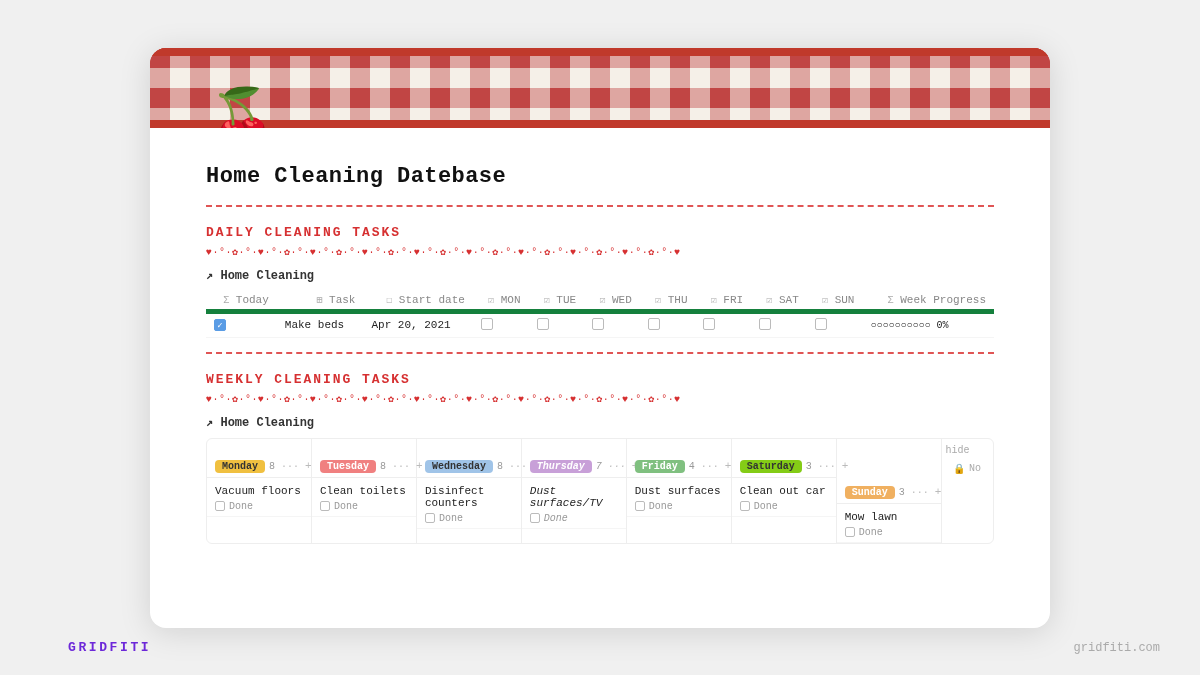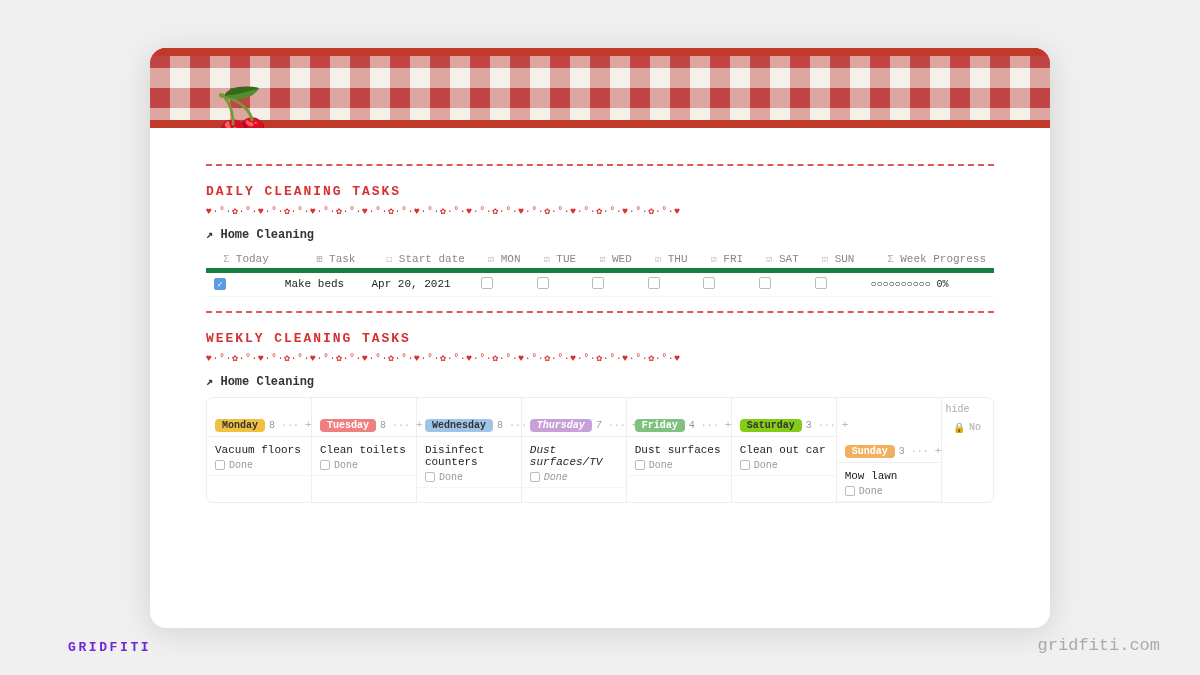--- a/index.html
+++ b/index.html
@@ -241,21 +241,21 @@
       color: #6d28d9;
       font-weight: 600;
       margin-left: 12px;
     }
 
     .branding-right {
       position: absolute;
       bottom: 20px;
       right: 40px;
       font-family: 'Courier New', monospace;
-      font-size: 17px;
+      font-size: 12px;
       color: #aaa;
     }
 
     .week-progress {
       font-size: 10px;
       color: #aaa;
     }
 
     .section-gap { margin-bottom: 14px; }
     .section-gap2 { margin-bottom: 8px; }
@@ -284,20 +284,21 @@
 
         <rect width="900" height="8" fill="#c0392b" y="0"></rect>
         <rect width="900" height="8" fill="#c0392b" y="72"></rect>
       </svg>
       
       <div class="cherry-icon">🍒</div>
     </div>
 
     <div class="card-body">
 
+      <div class="page-title">Home Cleaning Datebase</div>
 
       <hr class="divider-dashed">
 
       <div class="section-gap">
         <div class="section-title">DAILY   CLEANING   TASKS</div>
         <div class="decorative-row">♥·°·✿·°·♥·°·✿·°·♥·°·✿·°·♥·°·✿·°·♥·°·✿·°·♥·°·✿·°·♥·°·✿·°·♥·°·✿·°·♥·°·✿·°·♥</div>
         <div class="section-label section-gap2">↗ Home Cleaning</div>
 
         <table class="db-table">
           <thead>

